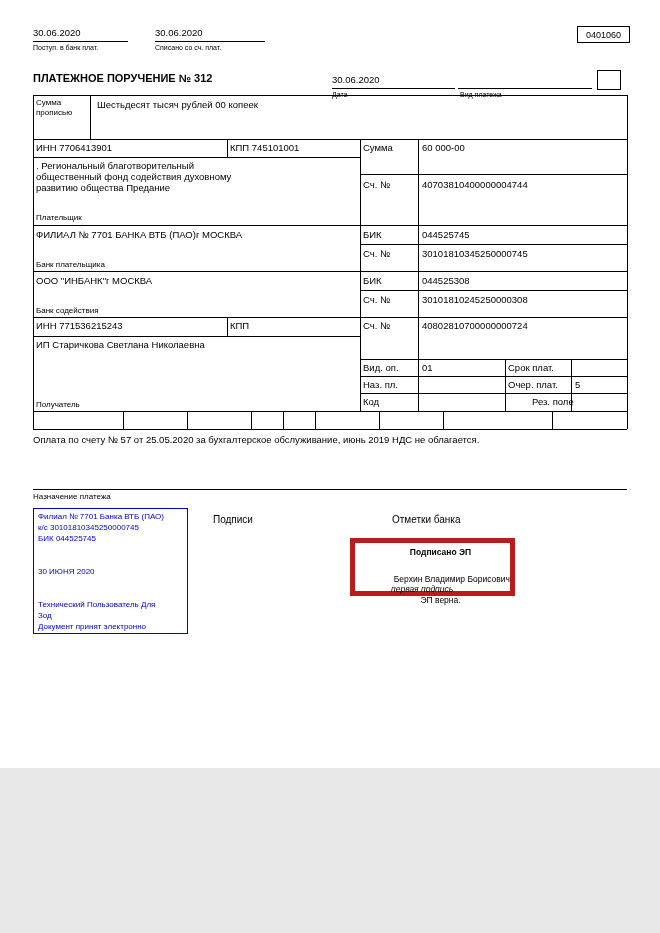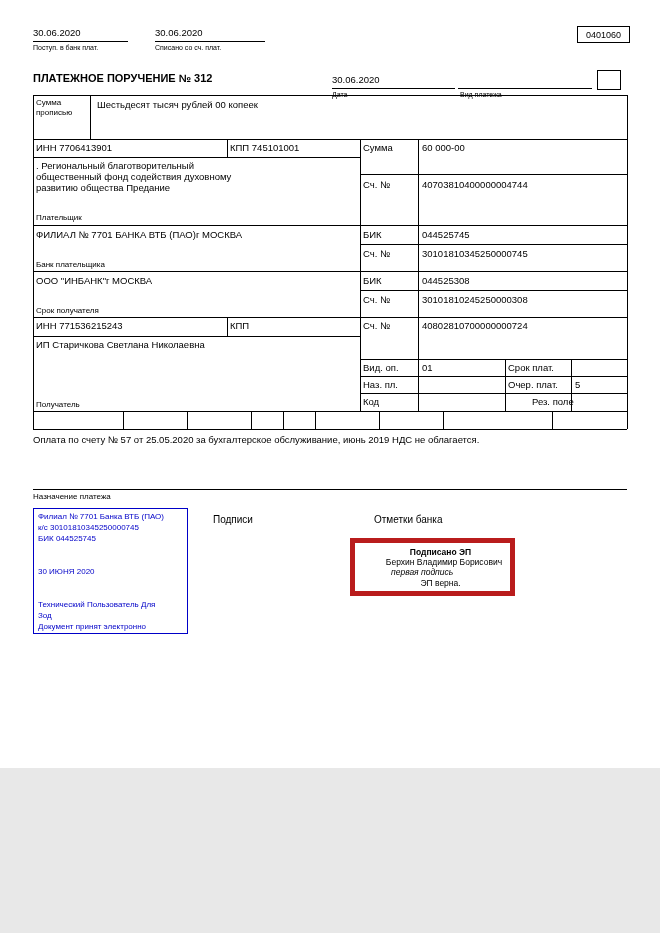--- a/index.html
+++ b/index.html
@@ -13,21 +13,21 @@
   .sec { font-size:8px; line-height:9px; }
   .b   { font-weight:bold; }
   .title { font-size:11px; }
   .hl  { position:absolute; height:1px; background:#000; }
   .vl  { position:absolute; width:1px; background:#000; }
   .box { position:absolute; border:1px solid #000; box-sizing:border-box; }
   .code-box { display:flex; align-items:center; justify-content:center; font-size:9px; }
   .stamp-box { position:absolute; border:1px solid #0000c8; box-sizing:border-box; padding:2px 0 16px 4px; }
   .stamp-line { font-size:8px; height:11px; line-height:11px; white-space:nowrap; color:#0000c8; }
   .ep-box { position:absolute; border:5px solid #b91c1c; box-sizing:border-box; font-size:8.5px; line-height:10px; text-align:center; padding-top:4px;padding-left:16px; }
-  .ep-signer { text-align:center; padding-left:7px; margin-top:0; }
+  .ep-signer { text-align:right; padding-left:7px; margin-top:17px; }
   .ep-kind { text-align:left; padding-left:20px; font-style:italic; }
   .ep-validity { font-weight:normal; margin-top:1px; }
 </style>
 </head>
 <body>
 
 <div class="page">
 
   <div class="t" style="left:33px;top:27px">30.06.2020</div>
   <div class="hl" style="left:33px;top:41px;width:95px"></div>
@@ -105,21 +105,21 @@
   <div class="t" style="left:422px;top:229px">044525745</div>
   <div class="t" style="left:363px;top:248px">Сч. №</div>
   <div class="t" style="left:422px;top:248px">30101810345250000745</div>
   <div class="t sec" style="left:36px;top:260px">Банк плательщика</div>
 
   <div class="t" style="left:36px;top:275px">ООО "ИНБАНК"г МОСКВА</div>
   <div class="t" style="left:363px;top:275px">БИК</div>
   <div class="t" style="left:422px;top:275px">044525308</div>
   <div class="t" style="left:363px;top:294px">Сч. №</div>
   <div class="t" style="left:422px;top:294px">30101810245250000308</div>
-  <div class="t sec" style="left:36px;top:306px">Срок получателя</div>
+  <div class="t sec" style="left:36px;top:306px">Банк содействия</div>
 
   <div class="t" style="left:36px;top:320px">ИНН 771536215243</div>
   <div class="t" style="left:230px;top:320px">КПП</div>
   <div class="t" style="left:363px;top:320px">Сч. №</div>
   <div class="t" style="left:422px;top:320px">40802810700000000724</div>
   <div class="t" style="left:36px;top:339px">ИП Старичкова Светлана Николаевна</div>
   <div class="t sec" style="left:36px;top:400px">Получатель</div>
 
   <div class="t" style="left:363px;top:362px">Вид. оп.</div>
   <div class="t" style="left:422px;top:362px">01</div>
@@ -142,21 +142,21 @@
     <div class="stamp-line"></div>
     <div class="stamp-line">30 ИЮНЯ 2020</div>
     <div class="stamp-line"></div>
     <div class="stamp-line"></div>
     <div class="stamp-line">Технический Пользователь Для</div>
     <div class="stamp-line">Зод</div>
     <div class="stamp-line">Документ принят электронно</div>
   </div>
 
   <div class="t" style="left:213px;top:514px;font-size:10px">Подписи</div>
-  <div class="t" style="left:374px;top:514px;font-size:10px">Отметки банка</div>
+  <div class="t" style="left:392px;top:514px;font-size:10px">Отметки банка</div>
 
   <div class="ep-box" style="left:350px;top:538px;width:165px;height:58px">
     <div class="b">Подписано ЭП</div>
     <div class="ep-signer">Берхин Владимир Борисович</div>
     <div class="ep-kind">первая подпись</div>
     <div class="ep-validity">ЭП верна.</div>
   </div>
 
 </div>
 

